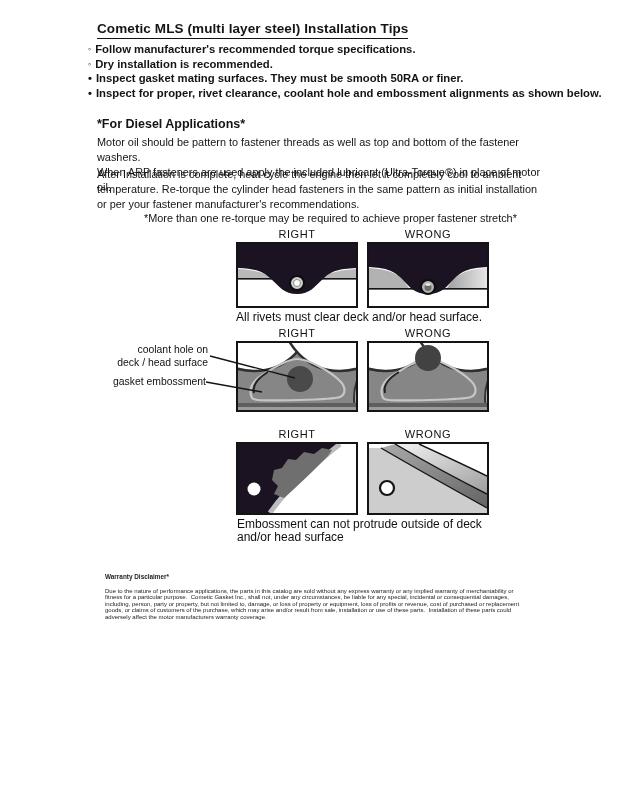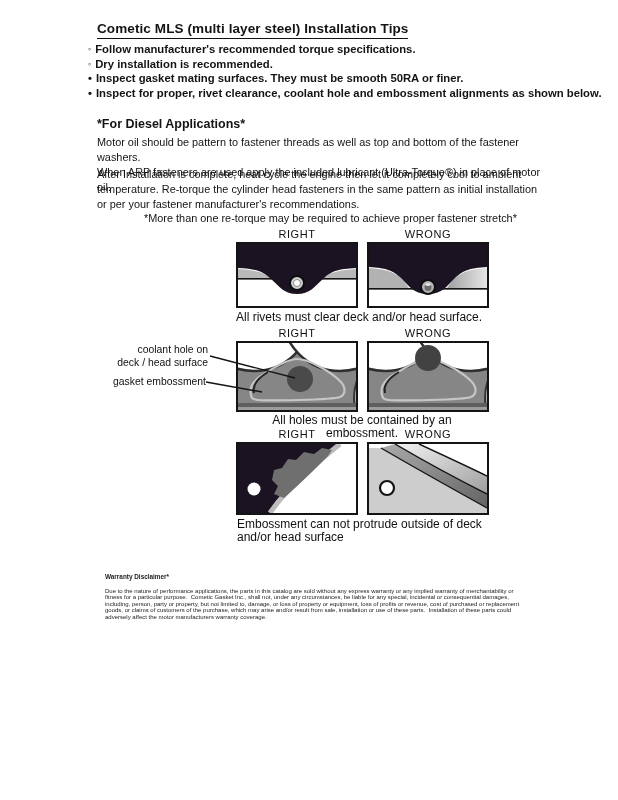--- a/index.html
+++ b/index.html
@@ -114,21 +114,20 @@
       <circle cx="166" cy="55" r="50" fill="#b0b0b0" stroke="#333333" stroke-width="2"></circle>
       <circle cx="16" cy="-30" r="58" fill="#ffffff" stroke="#2f2f2f" stroke-width="2.5"></circle>
       <circle cx="102" cy="-30" r="58" fill="#ffffff" stroke="#2f2f2f" stroke-width="2.5"></circle>
       <path d="M14,55 C10,46 14,38 26,31 C40,22 52,16 59,16 C70,16 92,28 102,38 C108,44 108,51 102,54 C94,57 28,58 20,57 C16,56.5 15,56 14,55 Z" fill="none" stroke="#c6c6c6" stroke-width="2.2"></path>
       <path d="M16,50 C14,42 20,35 30,29" fill="none" stroke="#222222" stroke-width="2"></path>
       <circle cx="59" cy="15" r="13" fill="#424242"></circle>
       <rect x="0" y="60" width="118" height="4" fill="#5f5f5f"></rect>
       <rect x="0" y="64" width="118" height="3" fill="#9c9c9c"></rect>
     </svg>
   </div>
-  <div class="abs cap" style="left:236px;top:414px;width:252px;text-align:center;">All holes must be contained by an embossment.</div>
 
   <div class="abs dg-header" style="left:236px;top:428px;">RIGHT</div>
   <div class="abs dg-header" style="left:367px;top:428px;">WRONG</div>
 
   <div class="abs panel" style="left:236px;top:442px;height:69px;">
     <svg width="118" height="69" viewBox="0 0 118 69">
       <path d="M0,0 L102,0 C82,16 50,42 32,69 L0,69 Z" fill="#1b1322"></path>
       <path d="M102,0 C82,16 50,42 32,69" fill="none" stroke="#bcbcbc" stroke-width="5"></path>
       <path d="M94,6 L84,4 L76,10 L66,8 L58,16 L50,15 L44,24 L36,26 L34,36 L40,42 L36,50 L46,54 C60,42 78,24 90,12 Z" fill="#6f6f6f"></path>
       <circle cx="16" cy="45" r="6.5" fill="#ffffff"></circle>

